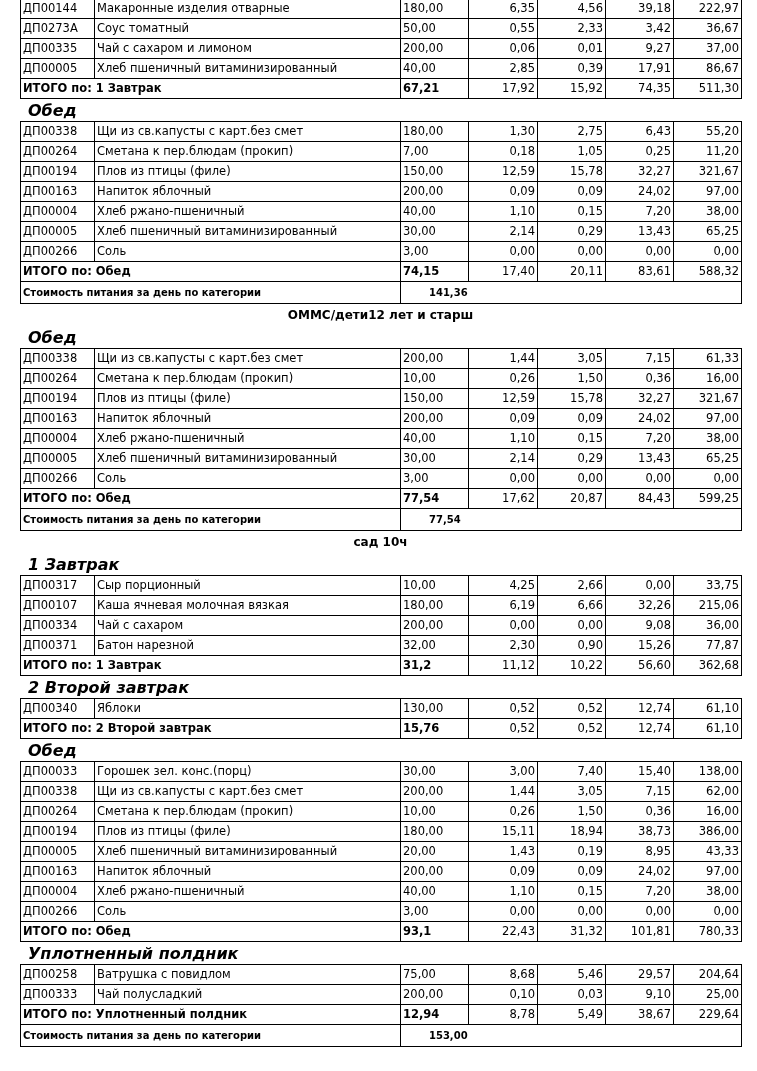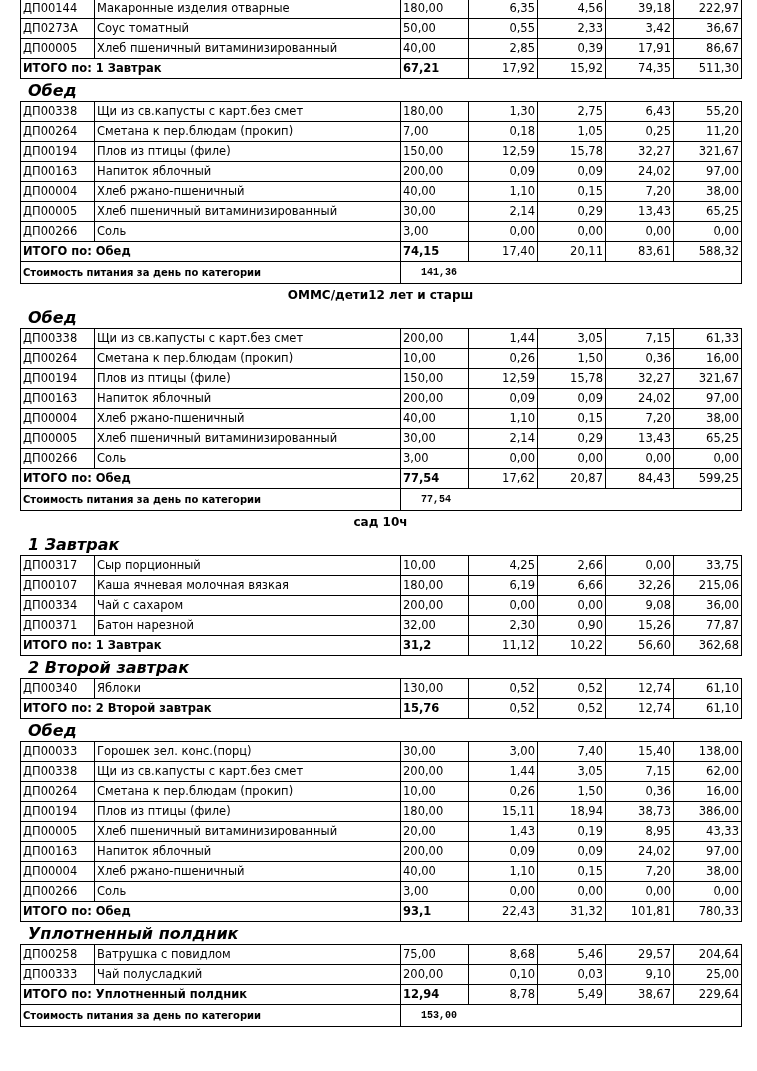--- a/index.html
+++ b/index.html
@@ -21,21 +21,21 @@
   col.c-p { width: 69px; }
   col.c-f { width: 68px; }
   col.c-c { width: 68px; }
   col.c-e { width: 68px; }
   td.num { text-align: right; padding-right: 2px; }
   td.ctr { text-align: left; }
   tr.total td { font-weight: bold; }
   tr.total td.num { font-weight: normal; }
   tr.total td.ctr { font-weight: bold; margin-top: 43px; }
   tr.cost td { height: 21px; font-size: 10px; font-weight: bold; line-height: 21px; }
-  tr.cost td.costval { padding-left: 20px; font-family: Liberation Mono, monospace; }
+  tr.cost td.costval { padding-left: 28px; }
   .meal-head {
     font-weight: bold; font-size: 16px; height: 22px; line-height: 24px;
     padding-left: 8px;
     font-style: italic;
   }
   .cat-title {
     font-weight: bold; font-size: 12px; height: 22px; line-height: 22px;
     text-align: center; width: 721px;
   }
   .first-table { margin-top: 0; }
@@ -67,20 +67,29 @@
         <tr>
           <td>ДП0273А</td>
           <td>Соус томатный</td>
           <td class="ctr" style="font-weight:normal">50,00</td>
           <td class="num">0,55</td>
           <td class="num">2,33</td>
           <td class="num">3,42</td>
           <td class="num">36,67</td>
         </tr>
         <tr>
+          <td>ДП00335</td>
+          <td>Чай с сахаром и  лимоном</td>
+          <td class="ctr" style="font-weight:normal">200,00</td>
+          <td class="num">0,06</td>
+          <td class="num">0,01</td>
+          <td class="num">9,27</td>
+          <td class="num">37,00</td>
+        </tr>
+        <tr>
           <td>ДП00005</td>
           <td>Хлеб пшеничный витаминизированный</td>
           <td class="ctr" style="font-weight:normal">40,00</td>
           <td class="num">2,85</td>
           <td class="num">0,39</td>
           <td class="num">17,91</td>
           <td class="num">86,67</td>
         </tr>
         <tr class="total">
           <td colspan="2">ИТОГО по: 1 Завтрак</td>

